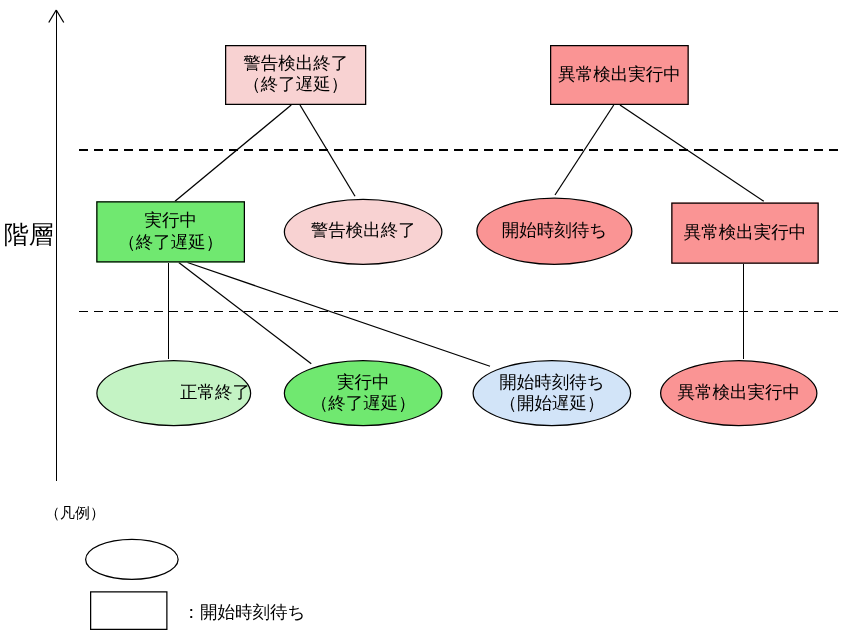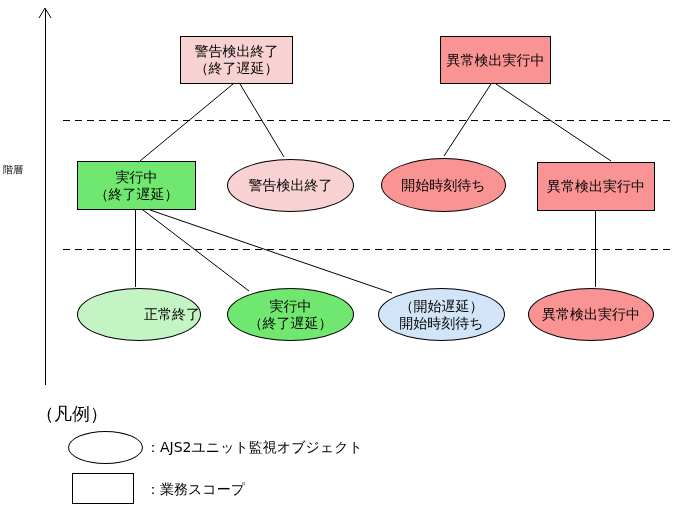--- a/index.html
+++ b/index.html
@@ -27,24 +27,24 @@
   .n-running-scope     { left:77px;  top:161px; width:119px; height:49px; }
   .n-warn-end-unit     { left:227px; top:159px; width:127px; height:53px; }
   .n-warn-running-unit { left:381px; top:158px; width:125px; height:54px; }
   .n-abnormal-mid      { left:537px; top:162px; width:118px; height:49px; }
   .n-normal-end-unit   { left:77px;  top:288px; width:124px; height:53px; }
   .n-running-unit      { left:227px; top:288px; width:127px; height:53px; }
   .n-waiting-unit      { left:378px; top:288px; width:127px; height:53px; }
   .n-abnormal-unit     { left:528px; top:288px; width:126px; height:53px; }
 
   .axis-label {
-    position:absolute; left:3px; top:163px; font-size:10px;
+    position:absolute; left:3px; top:174px; font-size:20px;
   }
   .legend-title {
-    position:absolute; left:36px; top:402px; font-size:18px;
+    position:absolute; left:36px; top:402px; font-size:12px;
   }
   .legend-ellipse {
     position:absolute; left:68px; top:431px; width:75px; height:33px;
     box-sizing:border-box; border:1px solid #000; border-radius:50%; background:#fff;
   }
   .legend-rect {
     position:absolute; left:72px; top:473px; width:62px; height:31px;
     box-sizing:border-box; border:1px solid #000; background:#fff;
   }
   .legend-label-1 { position:absolute; left:146px; top:439px; font-size:14px; white-space:nowrap; }
@@ -98,26 +98,25 @@
   </div>
 
   <div class="node ellipse bg-lightgreen n-normal-end-unit">
     <div>正常終了</div>
   </div>
   <div class="node ellipse bg-green n-running-unit">
     <div>実行中</div>
     <div>（終了遅延）</div>
   </div>
   <div class="node ellipse bg-lightblue n-waiting-unit">
+    <div>開始時刻待ち</div>
     <div>（開始遅延）</div>
-    <div>開始時刻待ち</div>
   </div>
   <div class="node ellipse bg-salmon n-abnormal-unit">
     <div>異常検出実行中</div>
   </div>
 
   <div class="legend-title">（凡例）</div>
   <div class="legend-ellipse"></div>
-  <div class="legend-label-1">：AJS2ユニット監視オブジェクト</div>
   <div class="legend-rect"></div>
-  <div class="legend-label-2">：業務スコープ</div>
+  <div class="legend-label-2">：開始時刻待ち</div>
 
 </div>
 
 </body></html>

